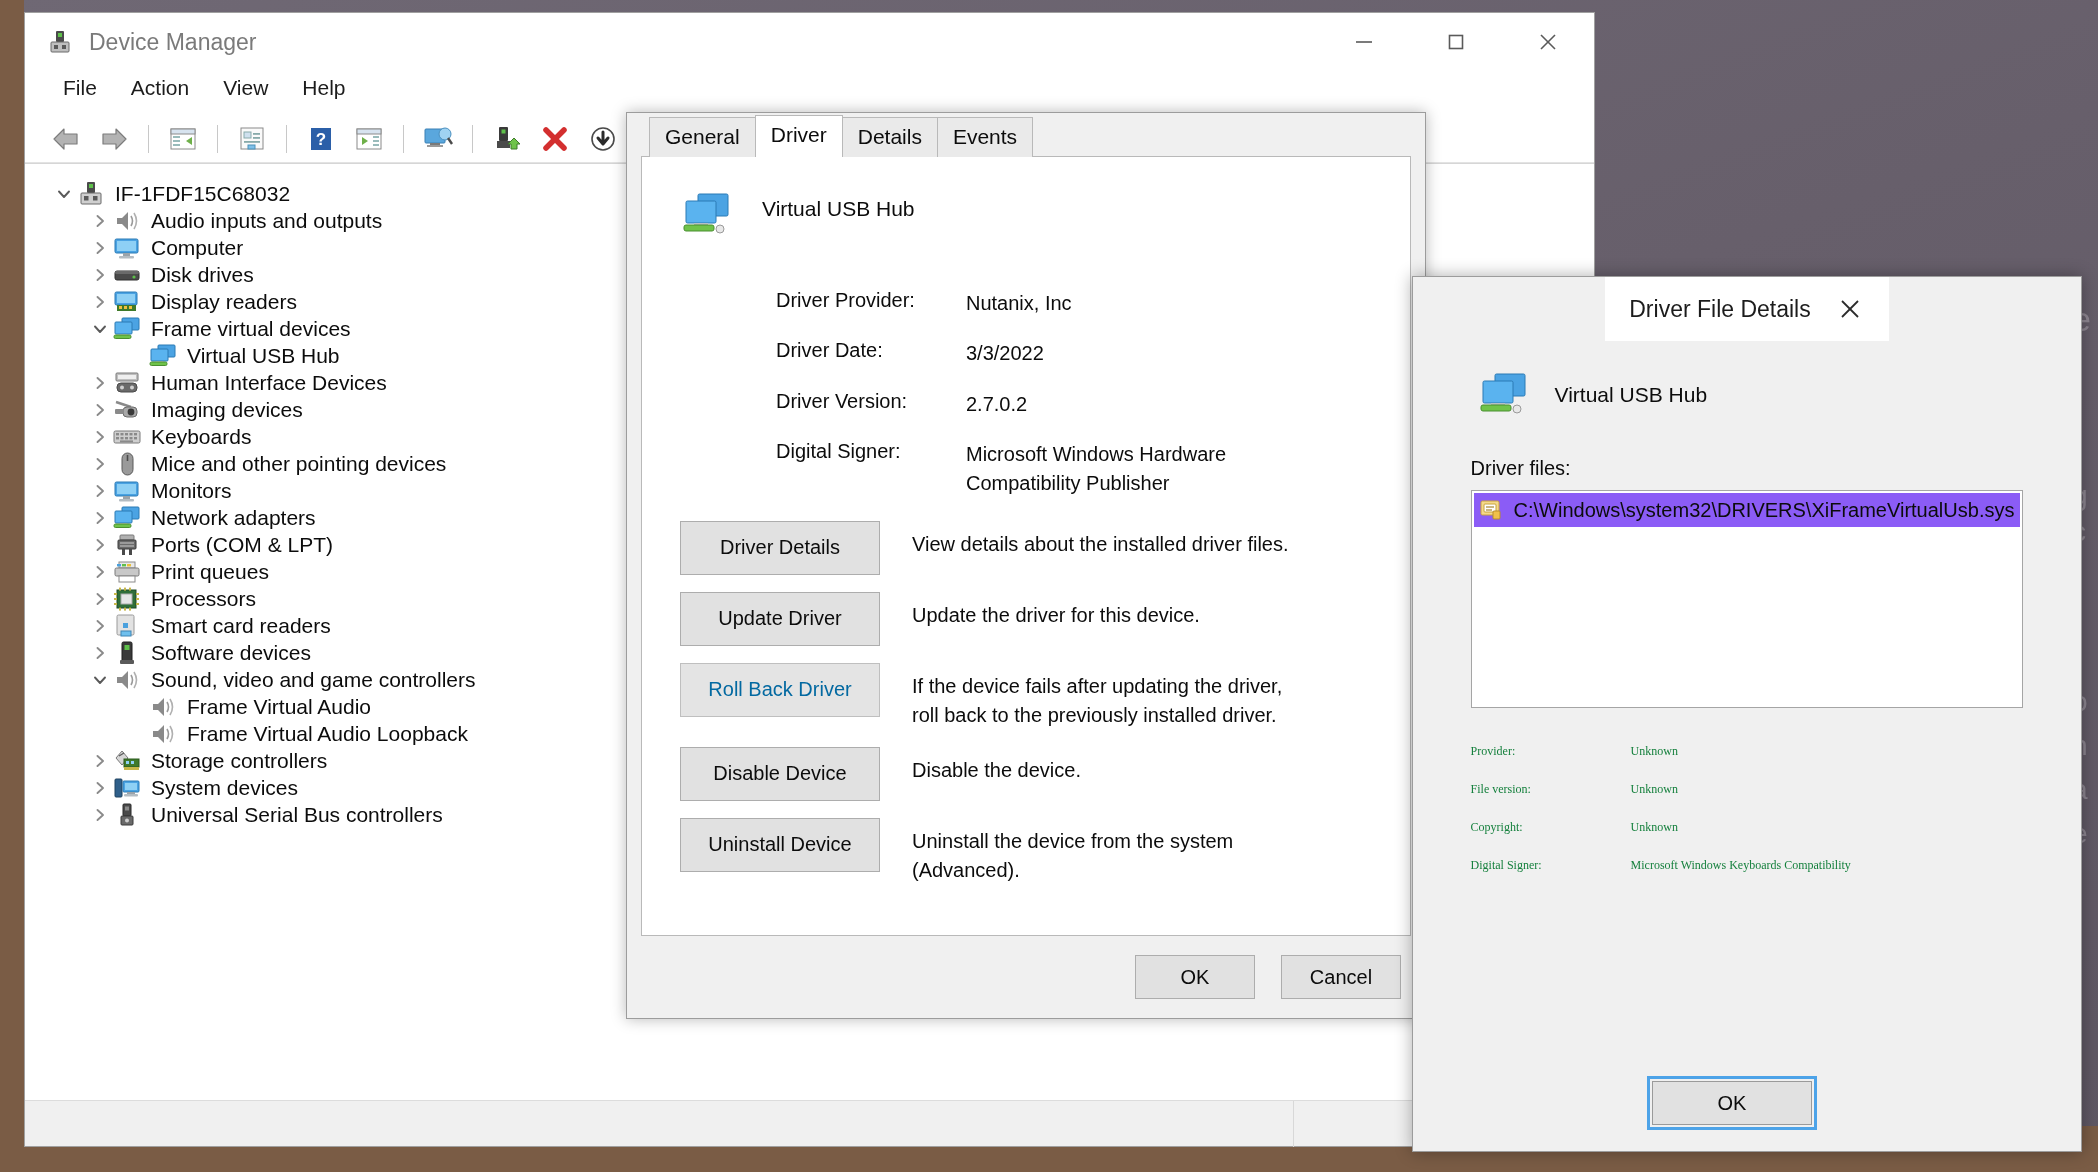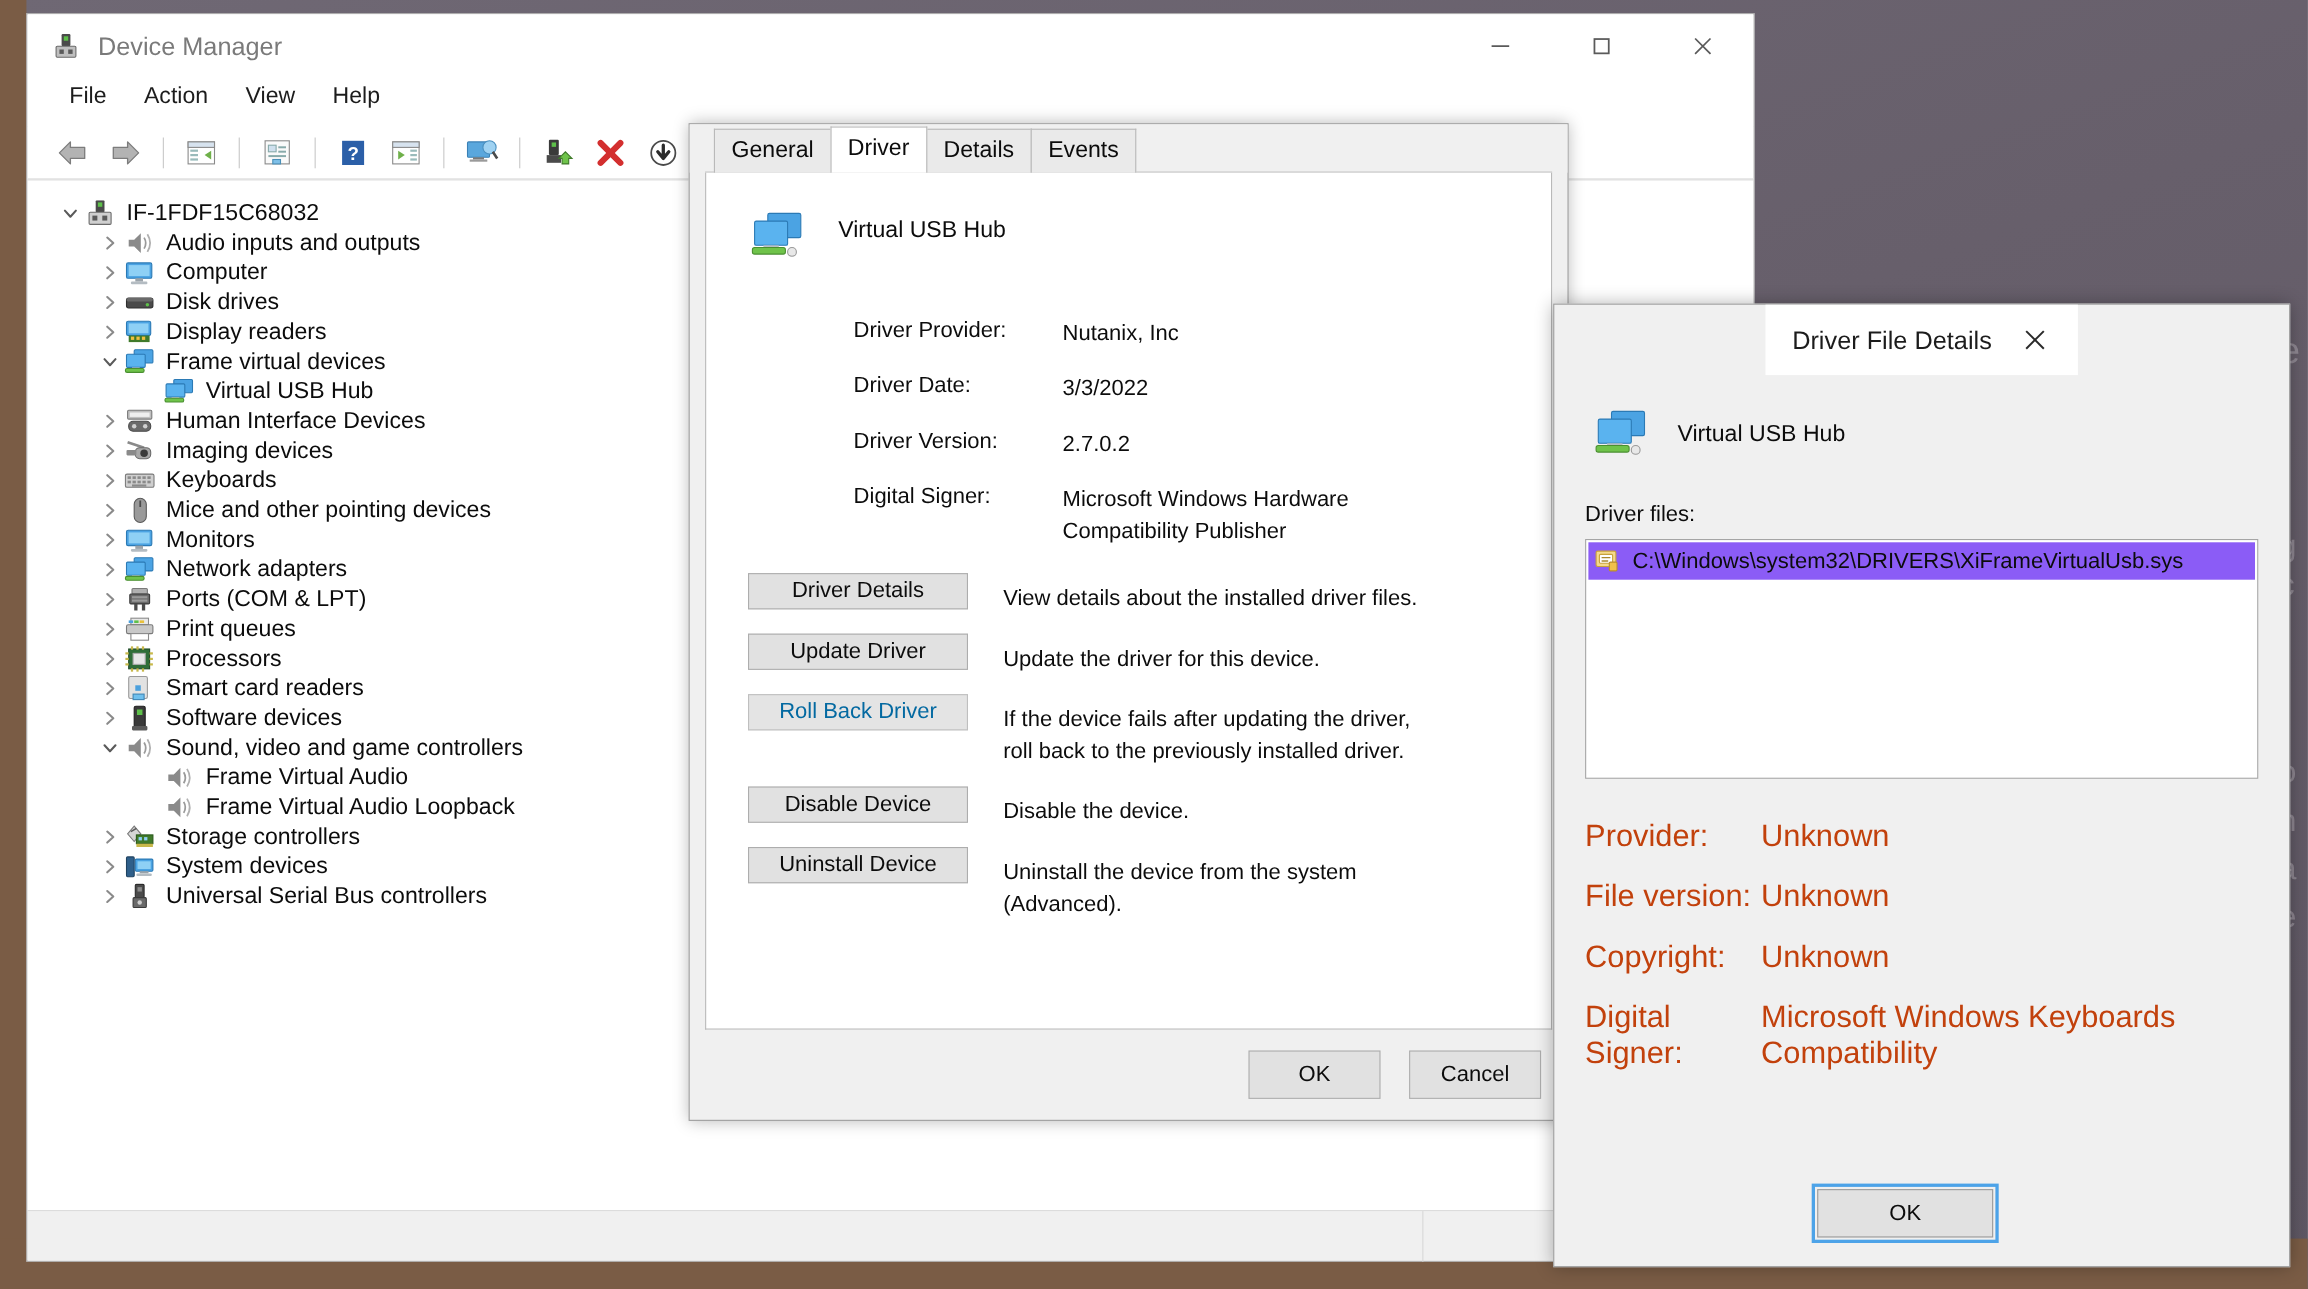--- a/index.html
+++ b/index.html
@@ -133,21 +133,21 @@
   #dev-head-name { font-size:21px; color:#0c0c0c; padding-top:6px; }
 
   #drv-table { margin-top:50px; margin-left:104px; font-size:20px; color:#0c0c0c; }
   .drv-row { display:flex; margin-bottom:22px; }
   .drv-key { width:190px; flex:none; }
   .drv-val { max-width:380px; line-height:1.42; }
 
   #btn-table { margin-top:24px; margin-left:8px; }
   .btn-row { display:flex; align-items:flex-start; margin-bottom:17px; }
   .dlgbtn {
-    width:200px; height:33px; background:#e1e1e1; border:1px solid #adadad;
+    width:200px; height:54px; background:#e1e1e1; border:1px solid #adadad;
     font-size:20px; color:#0c0c0c; font-family:"Liberation Sans", sans-serif;
     display:flex; align-items:center; justify-content:center; flex:none;
   }
   .dlgbtn.disabled { color:#0369a1; border-color:#bfbfbf; background:#e4e4e4; }
   .btn-desc { font-size:20px; color:#0c0c0c; margin-left:32px; line-height:1.45; padding-top:9px; max-width:400px; }
 
   #props-footer {
     height:82px; flex:none; display:flex; align-items:center;
     justify-content:flex-end; padding-right:24px; gap:26px;
   }
@@ -181,21 +181,21 @@
   #dfd-filelist {
     height:218px; background:#ffffff; border:1px solid #a5a5a5; padding:2px;
   }
   .file-row {
     display:flex; align-items:center; gap:10px; height:34px; padding:0 6px;
     font-size:20px; color:#0c0c0c;
   }
   .file-row.selected { background:#8b5cf6; }
   .file-icon { width:24px; height:22px; flex:none; position:relative; }
 
-  #dfd-meta { margin-top:36px; font-size:28px; color:#c2410c; }
+  #dfd-meta { margin-top:36px; font-size:12px; color:#15803d;font-family:Liberation Serif, serif; }
   .meta-row { display:flex; margin-bottom:23px; }
   .meta-key { width:160px; flex:none; }
 
   #dfd-footer {
     height:96px; flex:none; display:flex; align-items:center;
     justify-content:flex-end; padding-right:30px;
   }
   #dfd-ok {
     width:160px; height:44px; background:#e1e1e1;
     border:1px solid #9a9a9a; outline:3px solid #4da3e8; outline-offset:2px;

